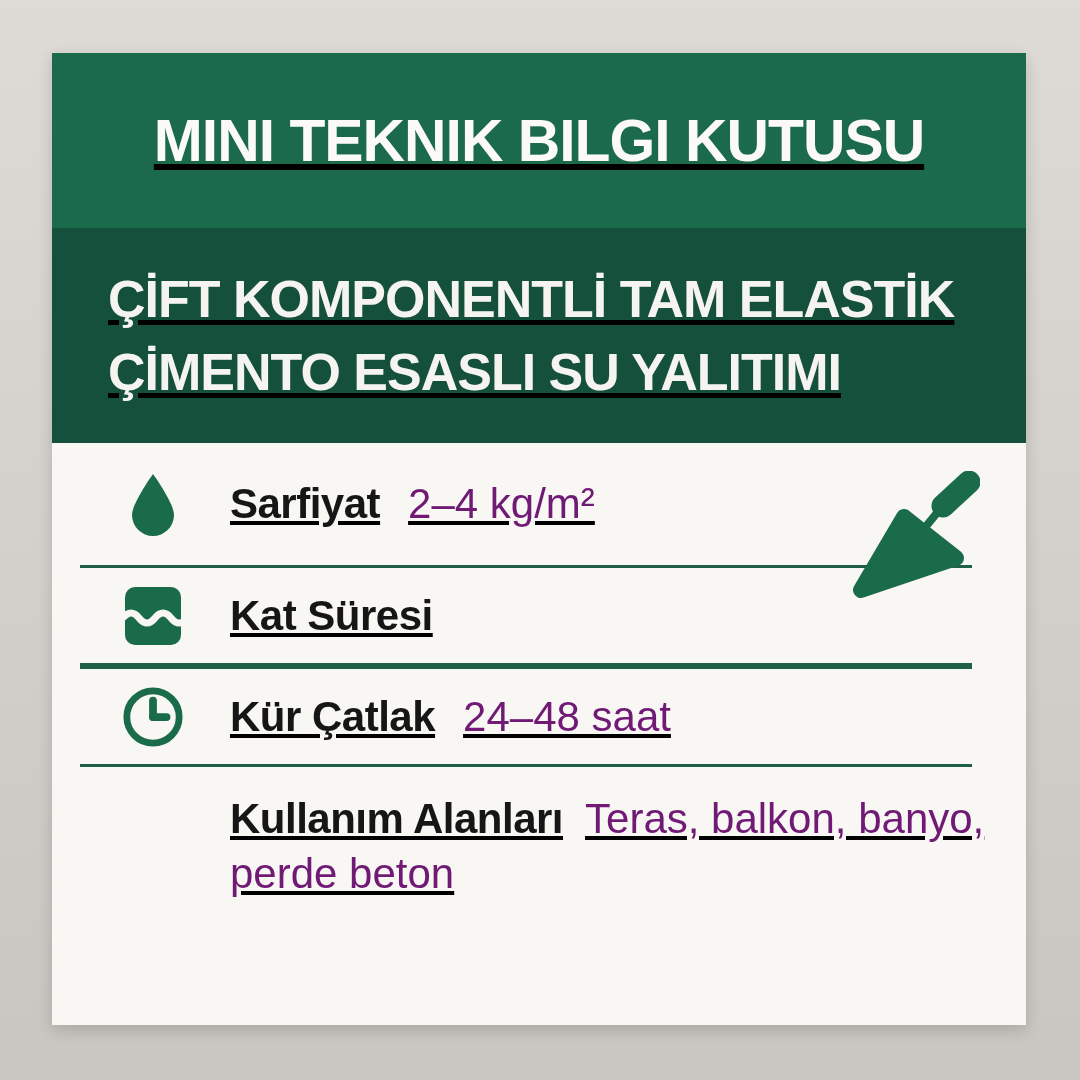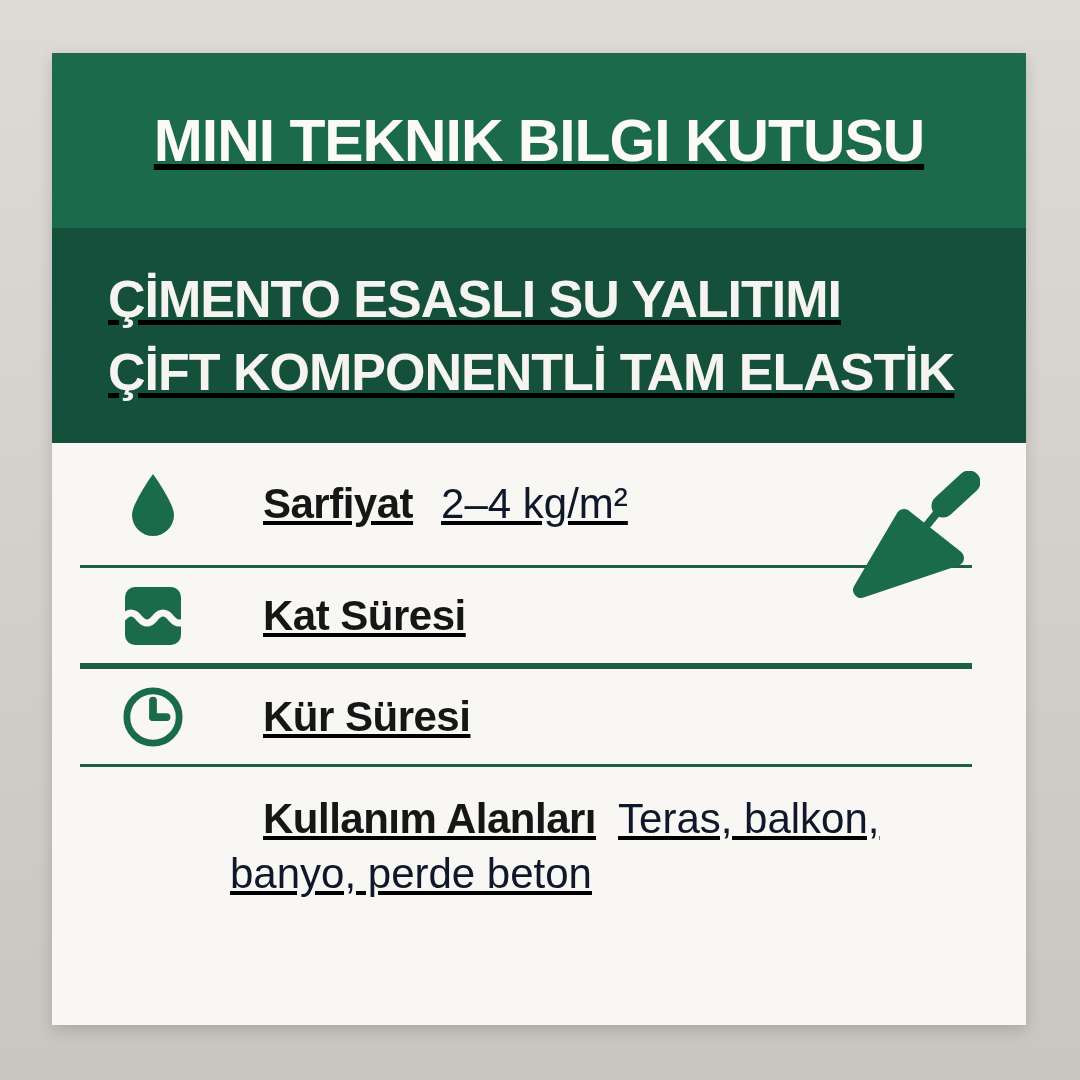--- a/index.html
+++ b/index.html
@@ -76,26 +76,25 @@
     display: flex;
     align-items: baseline;
     gap: 28px;
     white-space: nowrap;
   }
   .label {
     font-size: 42px;
     font-weight: 700;
     color: #161616;
     letter-spacing: -0.5px;
-    margin-left: 33px;
   }
   .value {
     font-size: 42px;
     font-weight: 400;
-    color: #0f172a;
+    color: #701a75;
   }
   .divider {
     margin-left: 28px;
     width: 892px;
     height: 3px;
     background: var(--divider-green, #1d5f47);
   }
   .row.usage {
     height: auto;
     padding: 24px 4px 0 178px;
@@ -123,22 +122,22 @@
 </head>
 <body>
 
 <div class="card">
 
   <div class="header">
     <div class="title">MINI TEKNIK BILGI KUTUSU</div>
   </div>
 
   <div class="subheader">
+    <div class="subline">ÇİFT KOMPONENTLİ TAM ELASTİK</div>
     <div class="subline">ÇİMENTO ESASLI SU YALITIMI</div>
-    <div class="subline">ÇİFT KOMPONENTLİ TAM ELASTİK</div>
   </div>
 
   <div class="body">
 
     <div class="trowel">
       <svg viewBox="0 0 140 135" width="140" height="135">
         <path d="M64 46 L116 87 L21 119 Z" fill="currentColor" stroke="currentColor" stroke-width="16" stroke-linejoin="round"></path>
         <path d="M83 59 L101 37" stroke="currentColor" stroke-width="8" fill="none" stroke-linecap="round"></path>
         <path d="M103 35 L129 11" stroke="currentColor" stroke-width="23" fill="none" stroke-linecap="round"></path>
       </svg>
@@ -174,21 +173,22 @@
 
     <div class="row">
       <div class="icon-box">
         <svg viewBox="0 0 64 64" width="62" height="62">
           <circle cx="32" cy="32" r="27" fill="none" stroke="currentColor" stroke-width="7"></circle>
           <path d="M32 32 L32 15" stroke="currentColor" stroke-width="8" stroke-linecap="round"></path>
           <path d="M32 32 L46 32" stroke="currentColor" stroke-width="8" stroke-linecap="round"></path>
         </svg>
       </div>
       <div class="row-text">
-        <span class="label">Kür Süresi</span>
+        <span class="label">Kür Çatlak</span>
+        <span class="value">24–48 saat</span>
       </div>
     </div>
     <div class="divider"></div>
 
     <div class="row usage">
       <div class="usage-text">
         <span class="label">Kullanım Alanları</span><span class="value">Teras, balkon, banyo, perde beton</span>
       </div>
     </div>
 

